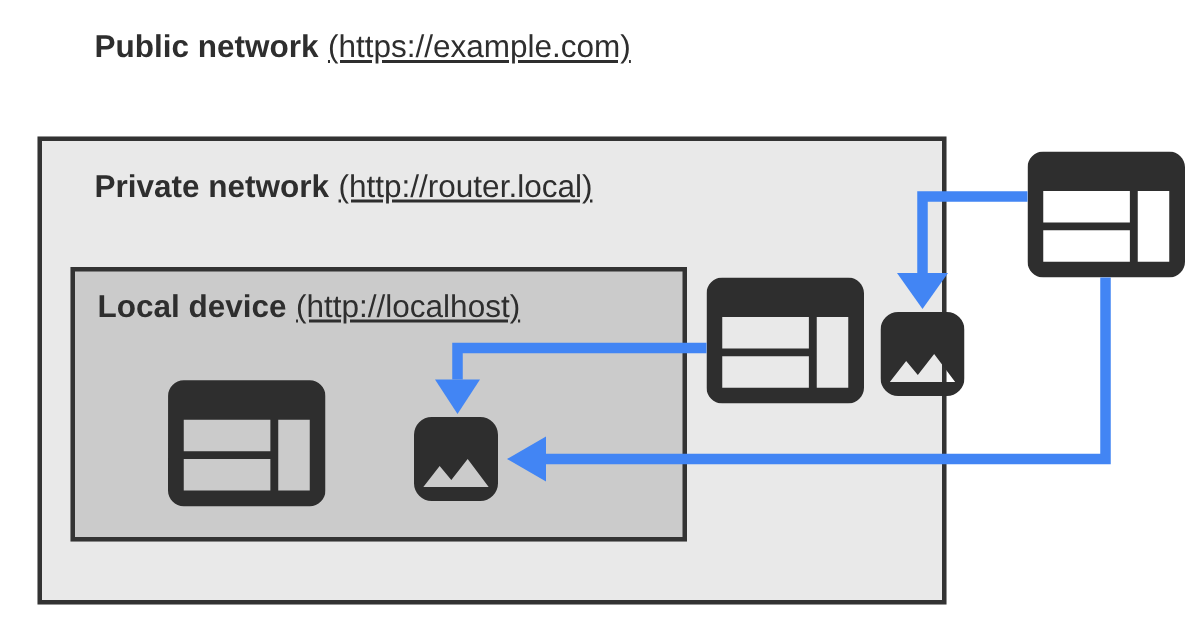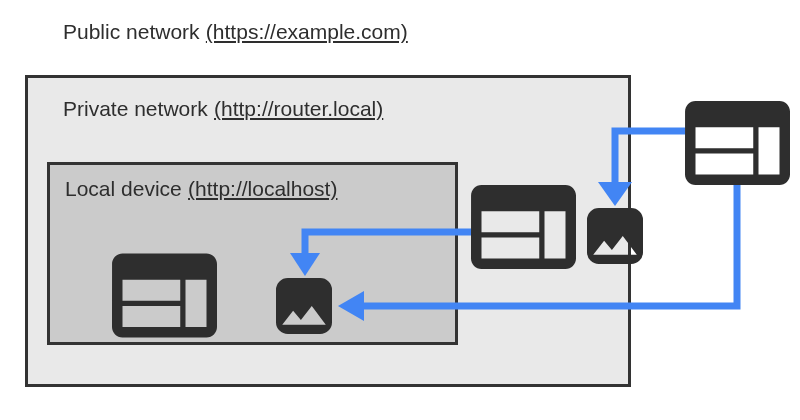--- a/index.html
+++ b/index.html
@@ -13,29 +13,29 @@
     overflow: hidden;
   }
   .net-label {
     position: absolute;
     font-size: 21px;
     line-height: 1.2;
     white-space: nowrap;
     color: var(--ink, #2e2e2e);
     z-index: 2;
   }
-  .net-label .name { font-weight: 400; }
+  .net-label .name { font-weight: 700; }
   .net-label .url  { font-weight: 400; margin-left: 0.3em; text-decoration: underline; }
   .box {
     position: absolute;
     box-sizing: border-box;
     border: 3px solid var(--box-border, #333333);
   }
   .box.private {
-    left: 25px; top: 75px;
+    left: 25px; top: 91px;
     width: 606px; height: 312px;
     background: var(--private-fill, #e9e9e9);
     z-index: 1;
   }
   .box.local {
     left: 19px; top: 84px;
     width: 411px; height: 183px;
     background: var(--local-fill, #cbcbcb);
   }
   .private > .net-label { left: 35px; top: 18px; }

